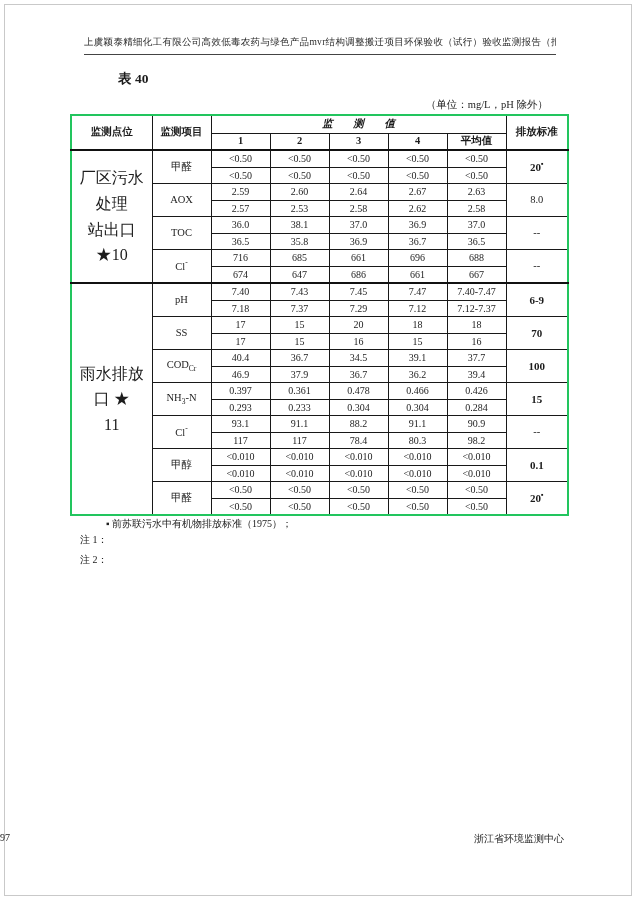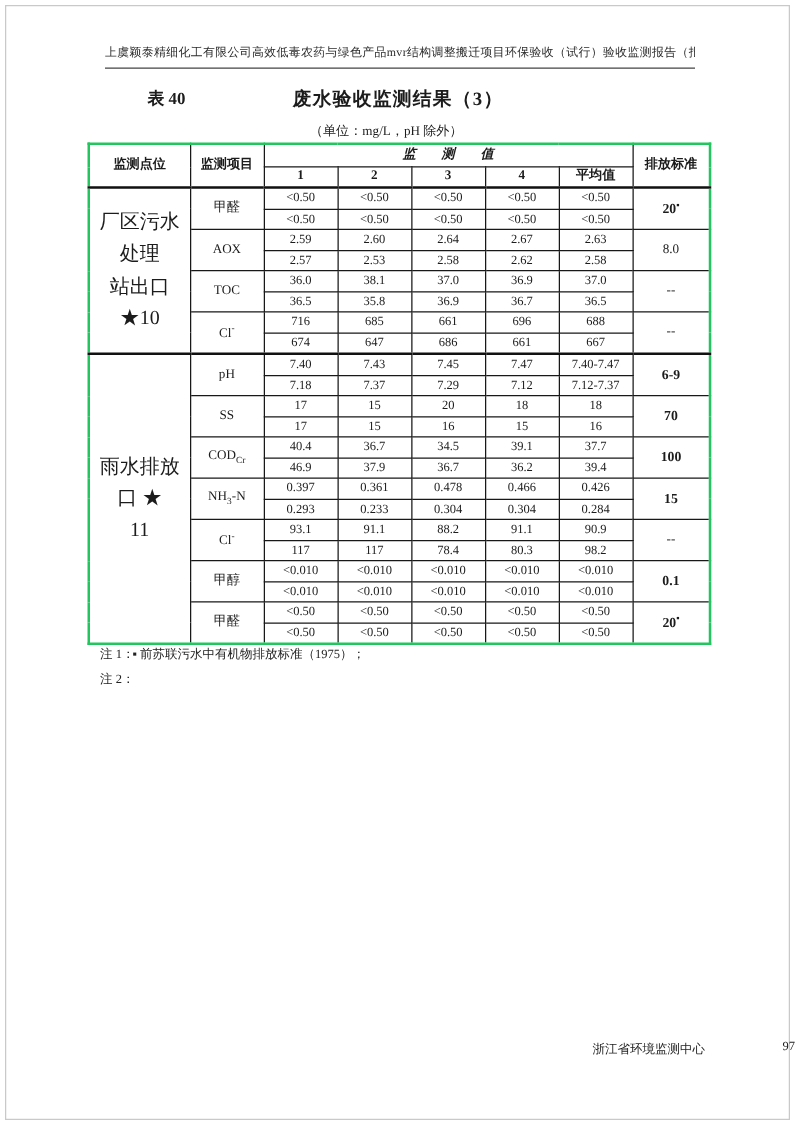--- a/index.html
+++ b/index.html
@@ -10,56 +10,55 @@
   }
   .page-frame{position:absolute;inset:4px;border:1px solid #c9c9c9;pointer-events:none;}
   .doc-header{
     position:absolute;top:36px;left:84px;width:472px;text-align:center;
     font-size:9.5px;color:#2b2b2b;letter-spacing:0.3px;
     border-bottom:1.5px solid #444;padding-bottom:5px;white-space:nowrap;overflow:hidden;
   }
   .title-row{position:absolute;top:70px;left:70px;width:497px;height:22px;}
   .table-no{position:absolute;left:48px;top:0;font-size:13.5px;font-weight:bold;}
   .doc-title{position:absolute;left:0;right:0;text-align:center;font-size:15px;font-weight:bold;letter-spacing:1px;}
-  .unit-note{position:absolute;top:98px;left:70px;width:478px;text-align:center;font-size:10.5px;}
+  .unit-note{position:absolute;top:98px;left:70px;width:478px;text-align:right;font-size:10.5px;}
   .tbl-wrap{position:absolute;top:114px;left:70px;}
   table{border-collapse:collapse;table-layout:fixed;border:2px solid #22c55e;}
   col.c-point{width:81px;} col.c-item{width:59px;}
   col.c-v{width:59px;} col.c-std{width:62px;}
   th,td{border:1px solid #181818;text-align:center;vertical-align:middle;
         font-size:10px;padding:0;line-height:1.15;overflow:hidden;}
   thead th{font-size:10.5px;font-weight:600;}
   tr.hrow1 th{height:17px;}
   tr.hrow2 th{height:15px;border-bottom:2px solid #111;}
   th.mval{letter-spacing:9px;text-indent:9px;font-style:italic;}
   td.vcell{height:15.5px;}
   td.item{font-size:10.5px;}
   td.point{font-size:16px;line-height:1.6;}
   td.std{font-size:10.5px;}
   td.std.b{font-weight:bold;font-size:11px;}
   tr.section-start td{border-top:2px solid #111;}
   sub{font-size:7.5px;} sup{font-size:7.5px;}
   .notes{position:absolute;top:514px;left:80px;width:486px;font-size:10px;line-height:20px;color:#222;}
   .note-line{position:relative;padding-left:26px;}
-  .note-label{position:absolute;left:0;top:0;}
+  .note-label{position:absolute;left:0;top:16px;}
   .note-sub{padding-left:40px;}
   .note2-body{display:inline;}
-  .footer-page{position:absolute;top:832px;left:0;width:636px;text-align:right;font-size:10px;}
+  .footer-page{position:absolute;top:832px;left:0;width:636px;text-align:left;font-size:10px;}
   .footer-org{position:absolute;top:832px;right:72px;font-size:10px;margin-left:48px;}
 </style>
 </head>
 <body>
 
 <div class="page-frame"></div>
 
 <div class="doc-header">上虞颖泰精细化工有限公司高效低毒农药与绿色产品mvr结构调整搬迁项目环保验收（试行）验收监测报告（报批稿）</div>
 
 <div class="title-row">
   <span class="table-no">表 40</span>
-  <div class="doc-title">废水验收监测结果（3）</div>
 </div>
 
 <div class="unit-note">（单位：mg/L，pH 除外）</div>
 
 <div class="tbl-wrap">
   <table>
     <colgroup>
       <col class="c-point">
         <col class="c-item">
       <col class="c-v">

